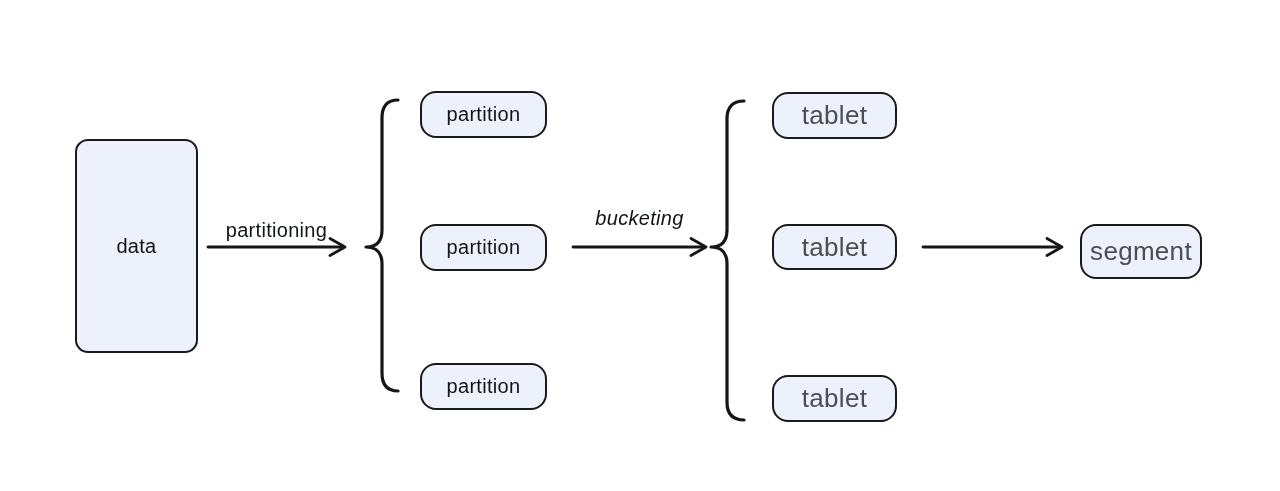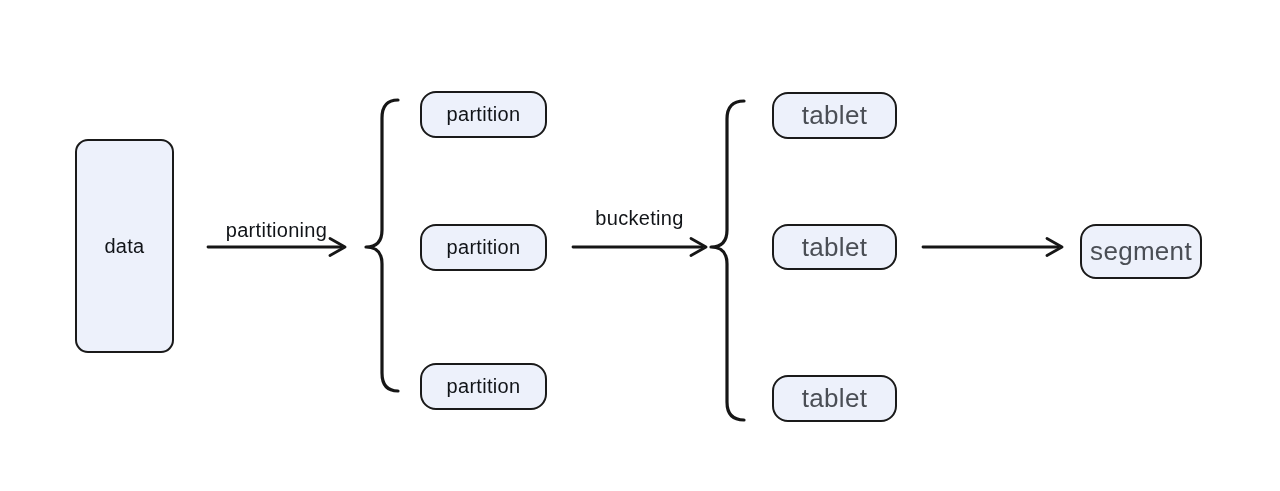--- a/index.html
+++ b/index.html
@@ -33,42 +33,42 @@
     border: 2.5px solid var(--node-border);
     border-radius: 16px;
     display: flex;
     align-items: center;
     justify-content: center;
     color: var(--text-dark);
     font-size: 20px;
     letter-spacing: 0.3px;
   }
   .node.gray { color: var(--text-gray); font-size: 26px; }
-  .node-data       { left: 75px;   top: 139px; width: 99px; height: 214px; border-radius: 13px; }
+  .node-data       { left: 75px;   top: 139px; width: 123px; height: 214px; border-radius: 13px; }
   .node-partition-1{ left: 420px;  top: 91px;  width: 127px; height: 47px; }
   .node-partition-2{ left: 420px;  top: 224px; width: 127px; height: 47px; }
   .node-partition-3{ left: 420px;  top: 363px; width: 127px; height: 47px; }
   .node-tablet-1   { left: 772px;  top: 92px;  width: 125px; height: 47px; }
   .node-tablet-2   { left: 772px;  top: 224px; width: 125px; height: 46px; }
   .node-tablet-3   { left: 772px;  top: 375px; width: 125px; height: 47px; }
   .node-segment    { left: 1080px; top: 224px; width: 122px; height: 55px; }
   .edge-label {
     position: absolute;
     top: 205px;
     height: 26px;
     display: flex;
     align-items: center;
     justify-content: center;
     color: var(--text-dark);
     font-size: 20px;
     letter-spacing: 0.3px;
     white-space: nowrap;
   }
   .edge-label-partitioning { left: 208px; width: 137px; margin-top: 12px; }
-  .edge-label-bucketing    { left: 573px; width: 133px; }
+  .edge-label-bucketing    { left: 573px; width: 133px; font-style: italic; }
 </style>
 </head>
 <body>
 
 <div class="canvas">
 
   <svg class="overlay" width="1280" height="491" viewBox="0 0 1280 491" fill="none" stroke="#161616" stroke-linecap="round" stroke-linejoin="round">
 
     <g stroke-width="2.8">
       <line x1="208" y1="247" x2="341" y2="247"></line>

